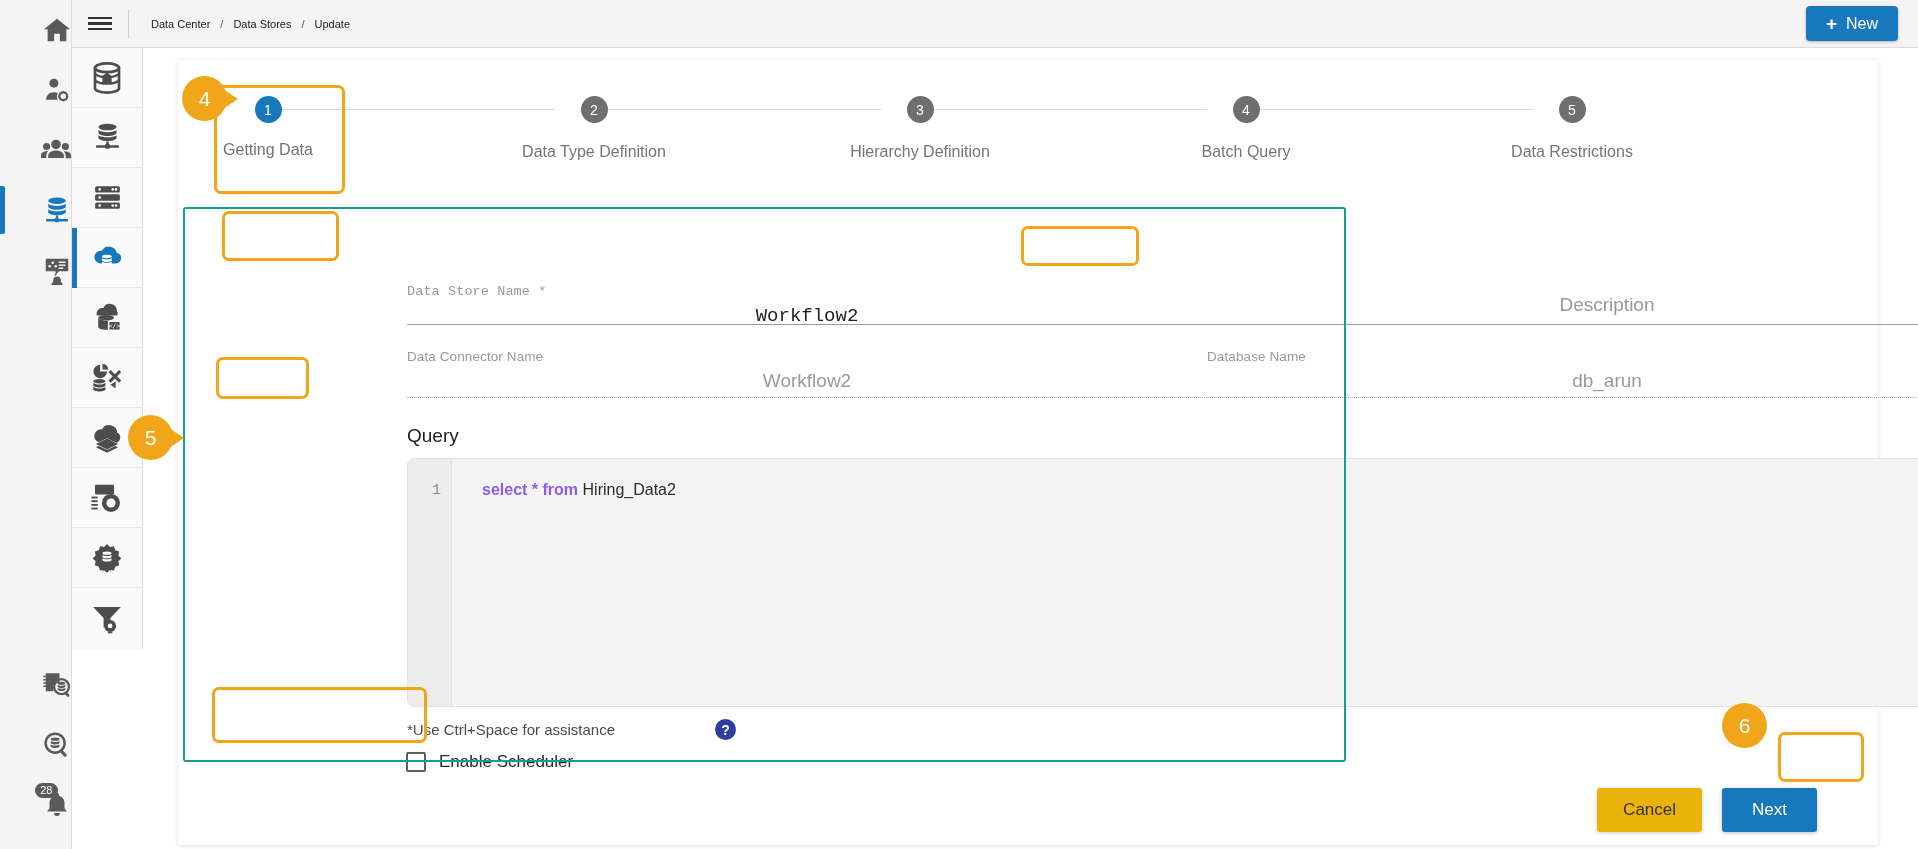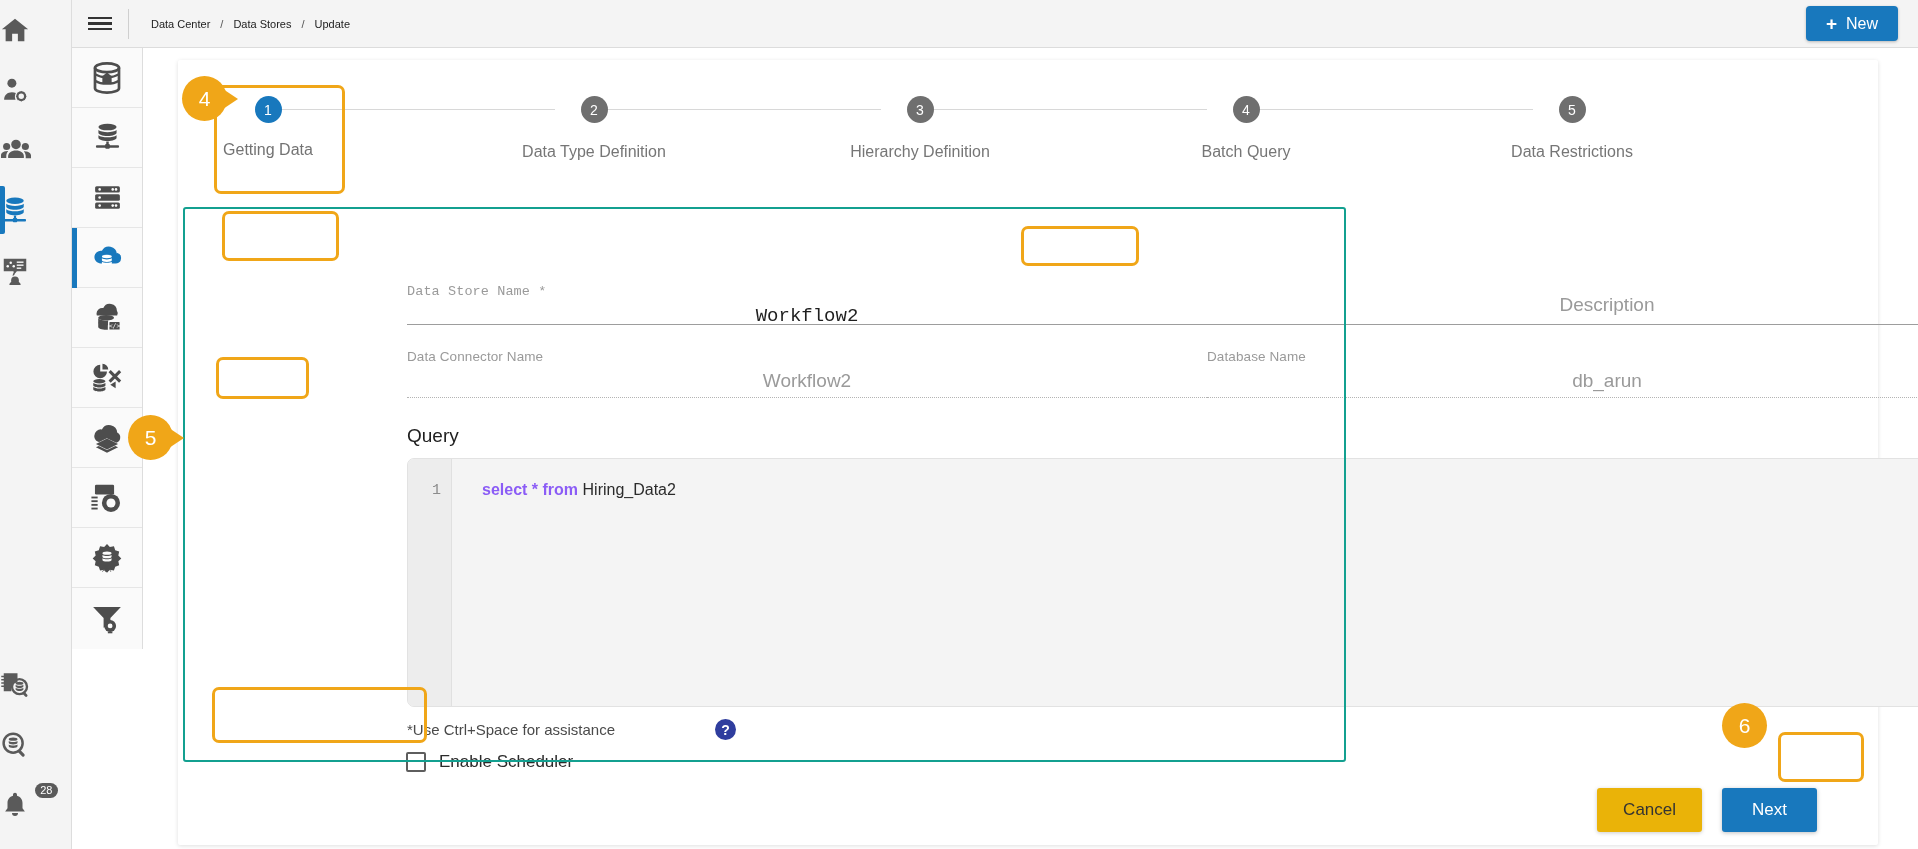--- a/index.html
+++ b/index.html
@@ -12,21 +12,21 @@
   #app { position: relative; width: 1918px; height: 849px; }
 
   
   .app-rail {
     position: absolute; left: 0; top: 0; width: 72px; height: 849px;
     background: #f4f4f4; border-right: 1px solid #dddddd;
     display: flex; flex-direction: column; align-items: center;
   }
   .rail-item {
     width: 72px; height: 60px;
-    display: flex; align-items: center; justify-content: flex-start;
+    display: flex; align-items: center; justify-content: flex-end;
     position: relative;
     color: #5a5a5a;
   }
   .rail-item.active::before {
     content: ""; position: absolute; left: 0; top: 6px;
     width: 5px; height: 48px; background: #1878bd; border-radius: 0 2px 2px 0;
   }
   .rail-item.active { color: #1878bd; }
   .rail-spacer { flex: 1 1 auto; }
   .badge-count {

